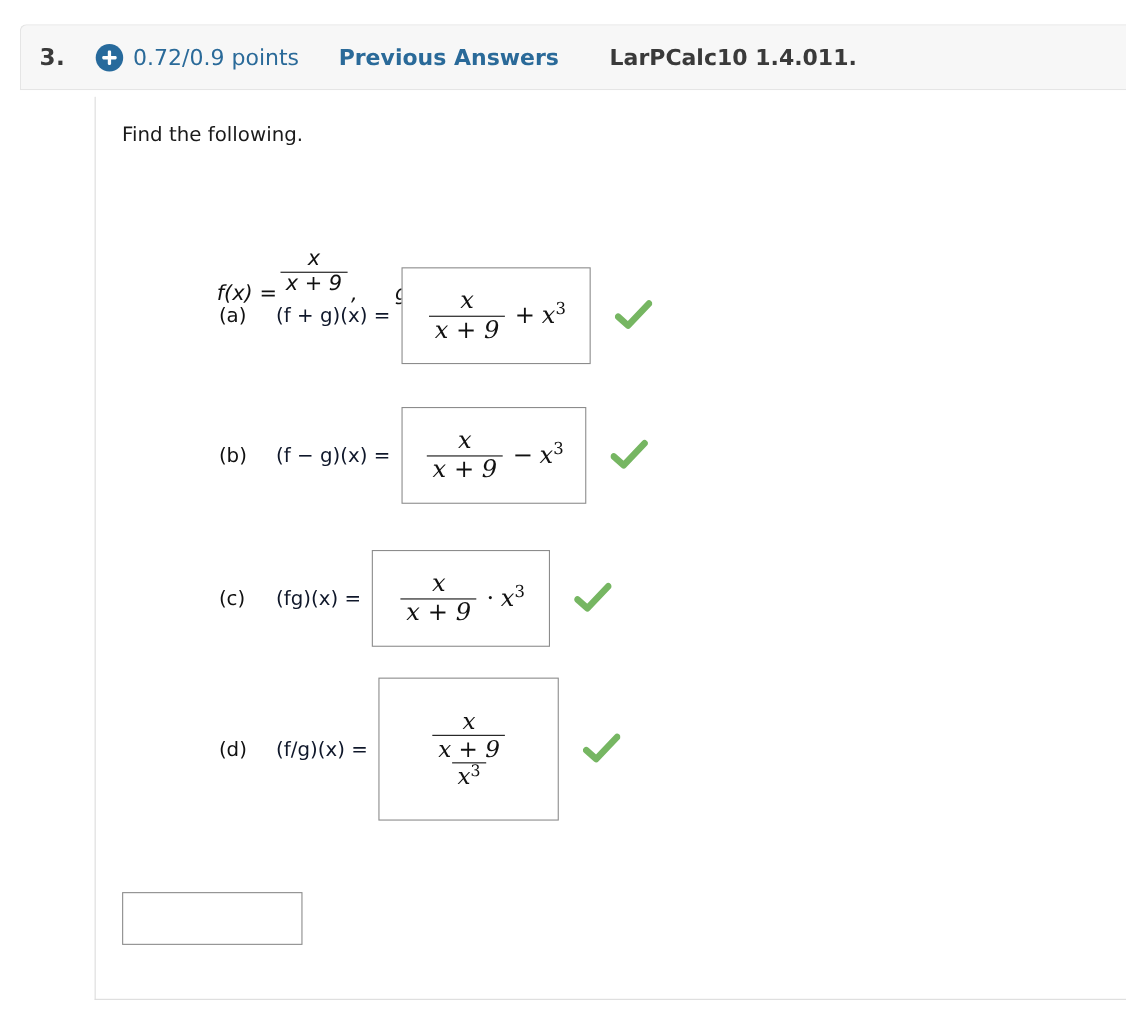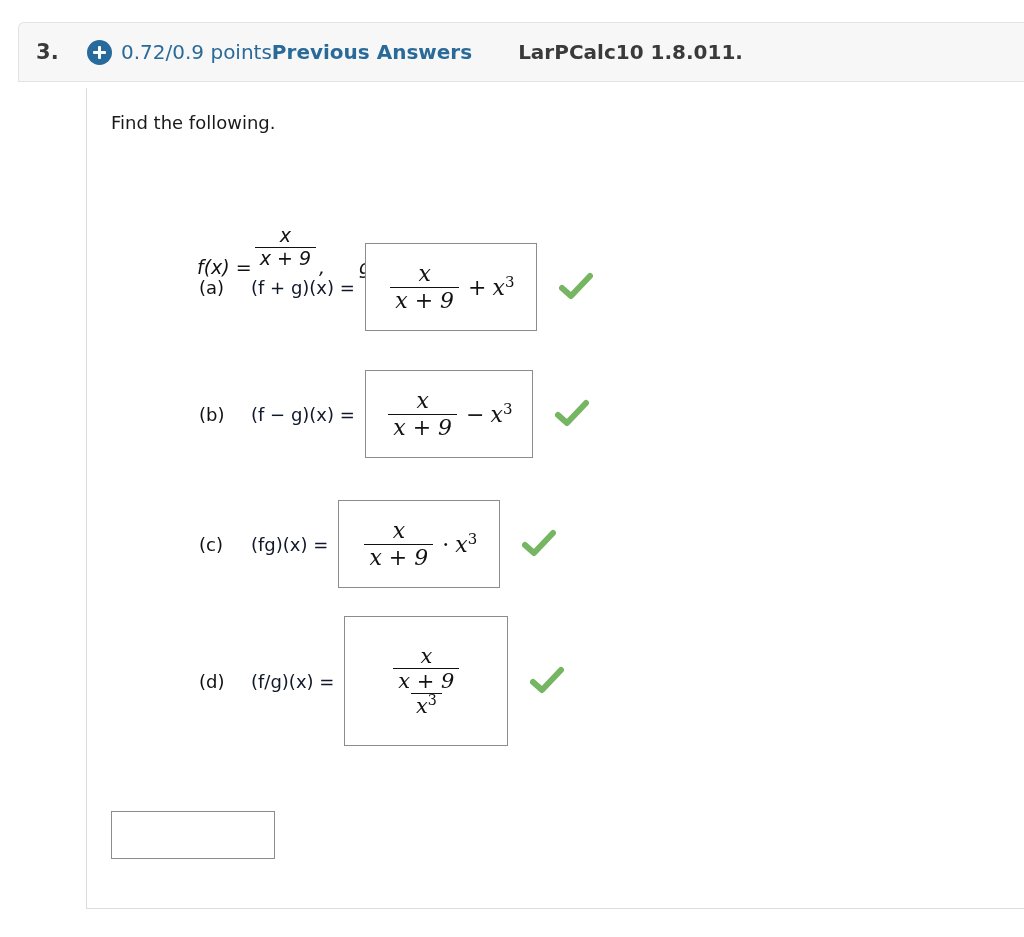--- a/index.html
+++ b/index.html
@@ -73,20 +73,21 @@
   .points-text {
     font-size: 20px;
     color: #2a6a99;
     margin-left: 9px;
     font-weight: normal;
   }
   .prev-answers {
     font-size: 20px;
     color: #2a6a99;
     font-weight: bold;
+    margin-left: 36px;
     cursor: pointer;
   }
   .textbook-ref {
     font-size: 20px;
     font-weight: bold;
     color: #3a3a3a;
     margin-left: 46px;
   }
 
   
@@ -222,21 +223,21 @@
 
 <div class="q-header">
   <span class="q-number">3.</span>
 
   <span class="points-group">
     <span class="plus-badge"></span>
     <span class="points-text">0.72/0.9 points</span>
   </span>
 
   <span class="prev-answers">Previous Answers</span>
-  <span class="textbook-ref">LarPCalc10 1.8.011.</span>
+  <span class="textbook-ref">LarPCalc10 1.4.011.</span>
 </div>
 
 <div class="q-body">
 
   <div class="prompt">Find the following.</div>
 
   <div class="defs-line">
     <span class="m-sans">f(x) =</span>
     <span class="frac m-sans">
       <span class="num">x</span>

